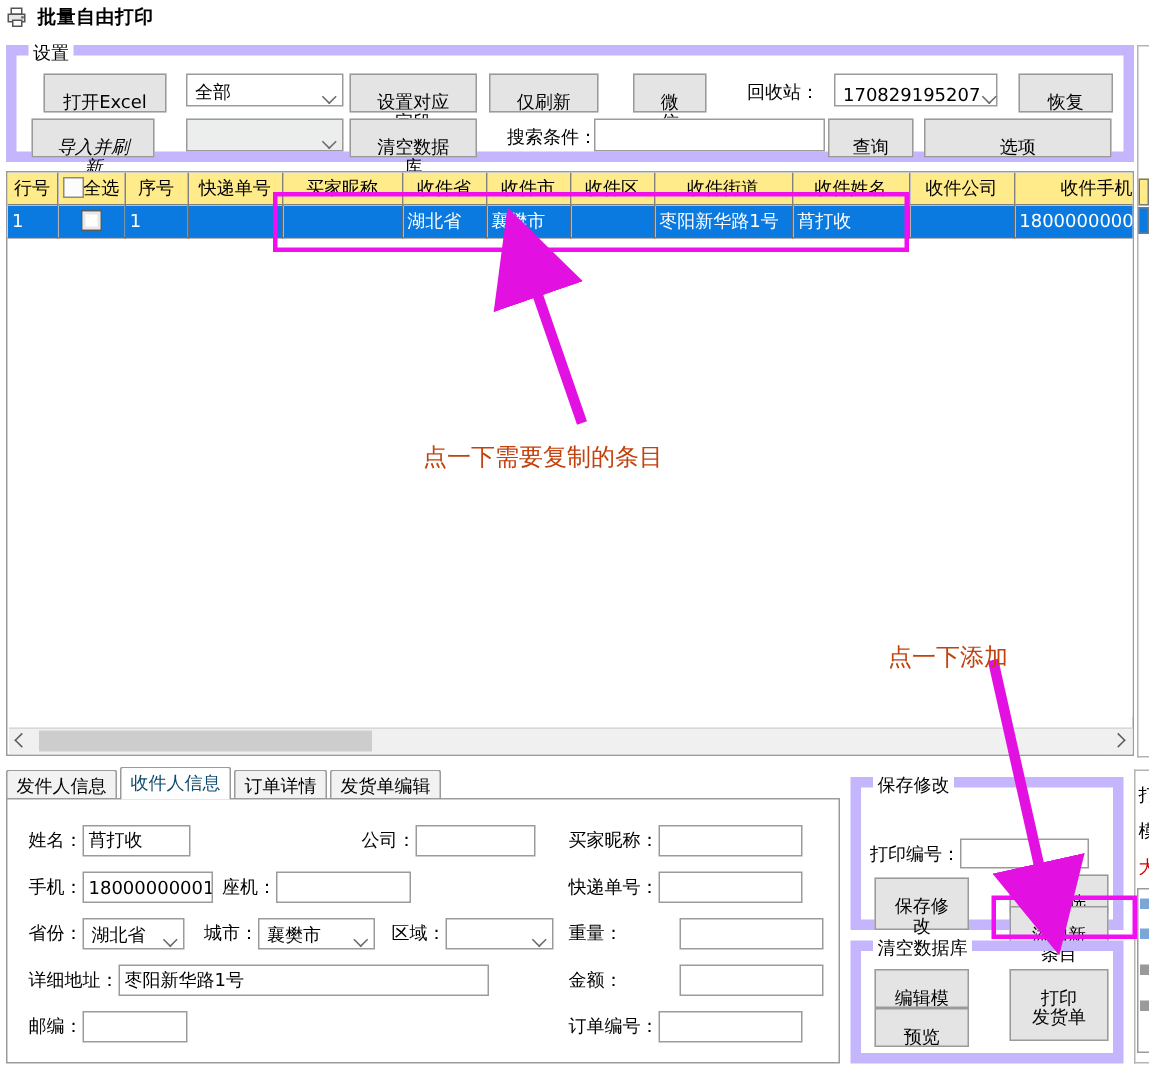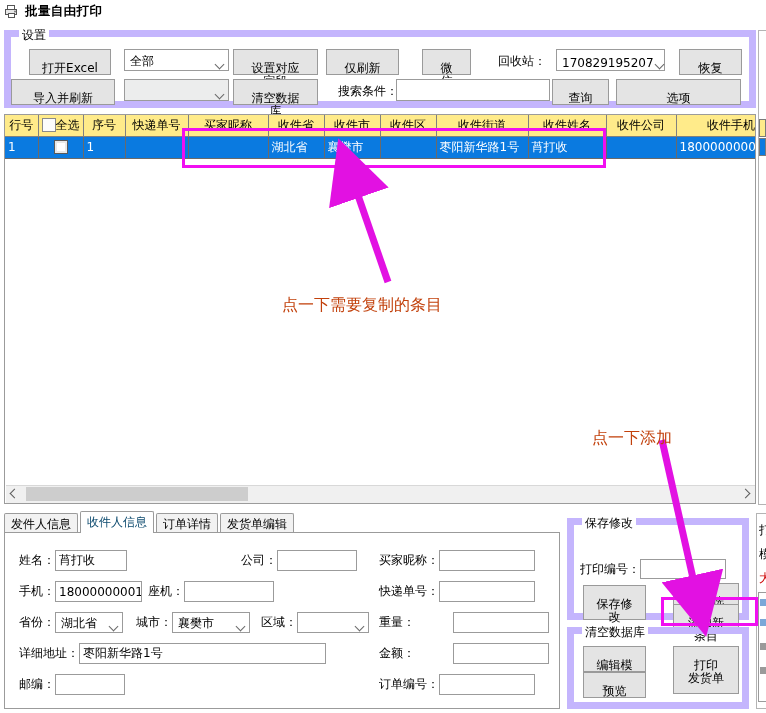--- a/index.html
+++ b/index.html
@@ -60,21 +60,21 @@
   }
   .tinput {
     background: #fff; border: 1px solid #9b9b9b;
     font-size: 12px; display:flex; align-items:center; padding: 0 3px;
     overflow: hidden; white-space: nowrap;
   }
   .lbl { font-size: 12px; white-space: nowrap; }
 
   
   #btn-open-excel   { position:absolute; left: 18px; top: 12px; width: 82px; height: 22px; }
-  #btn-import-refresh{position:absolute; left: 0; top: 42px; width: 104px; height: 22px; }
+  #btn-import-refresh{position:absolute; left: 10px; top: 42px; width: 82px; height: 22px; font-style: italic; }
   #cmb-scope        { position:absolute; left: 113px; top: 12px; width: 105px; height: 22px; }
   #cmb-blank        { position:absolute; left: 113px; top: 42px; width: 105px; height: 22px; }
   #btn-set-fields   { position:absolute; left: 222px; top: 12px; width: 85px; height: 22px; }
   #btn-clear-db     { position:absolute; left: 222px; top: 42px; width: 85px; height: 22px; }
   #btn-refresh-only { position:absolute; left: 315px; top: 12px; width: 73px; height: 22px; }
   #lbl-search       { position:absolute; left: 327px; top: 46px; }
   #btn-wechat       { position:absolute; left: 411px; top: 12px; width: 49px; height: 22px; }
   #inp-search       { position:absolute; left: 385px; top: 42px; width: 154px; height: 22px; }
   #lbl-recycle      { position:absolute; left: 487px; top: 16px; }
   #cmb-recycle      { position:absolute; left: 545px; top: 12px; width: 109px; height: 22px; }

